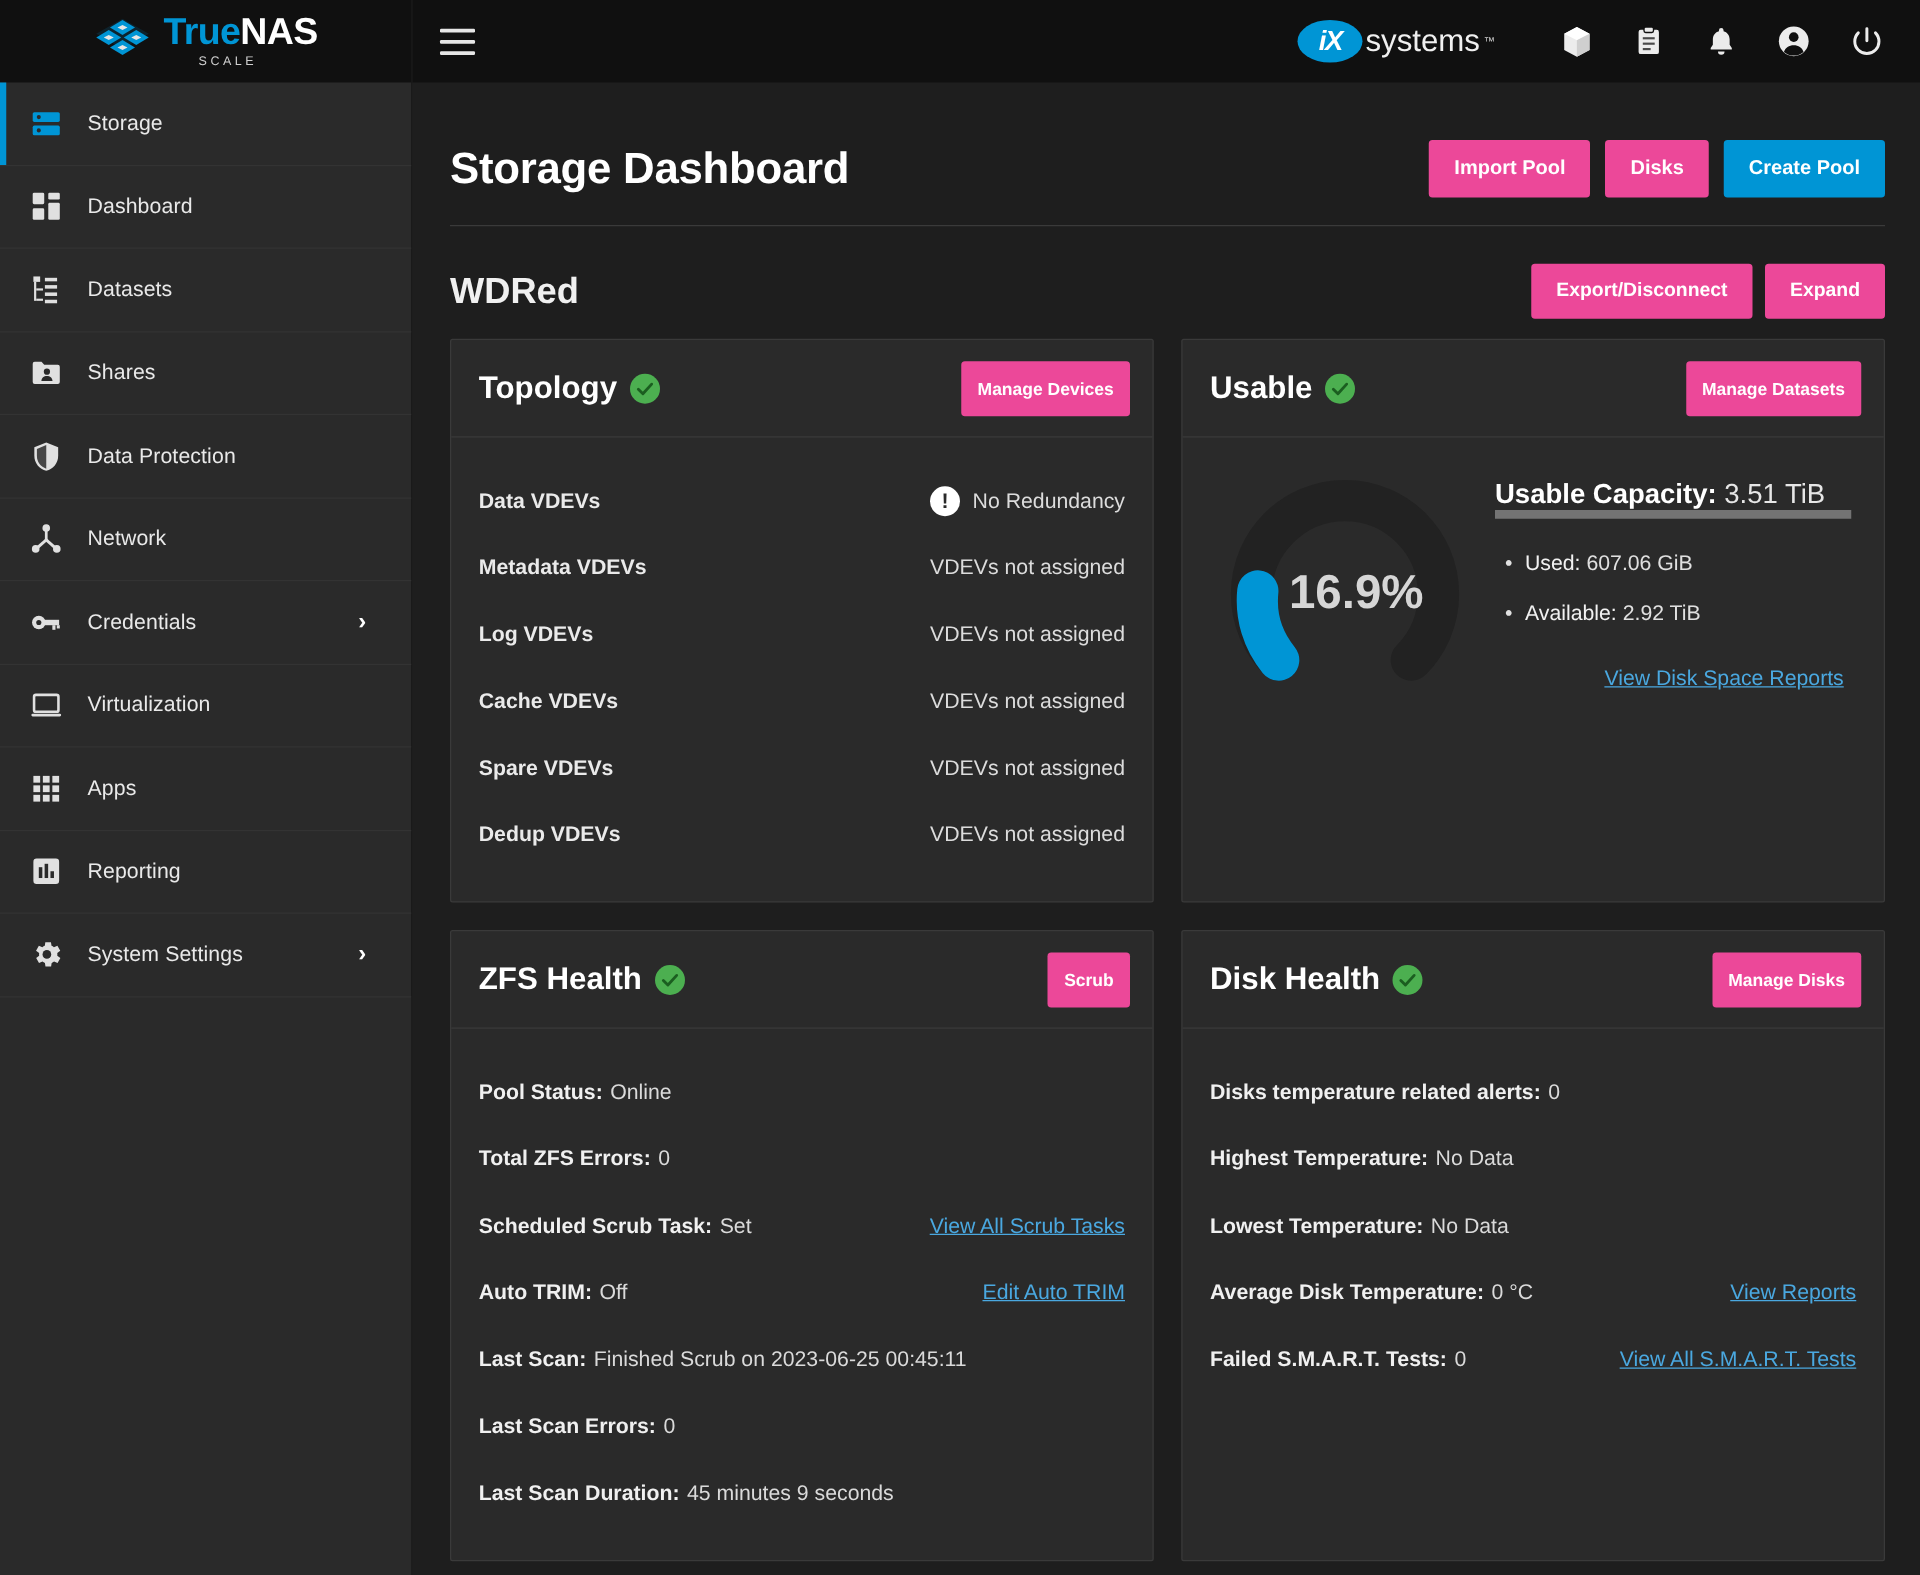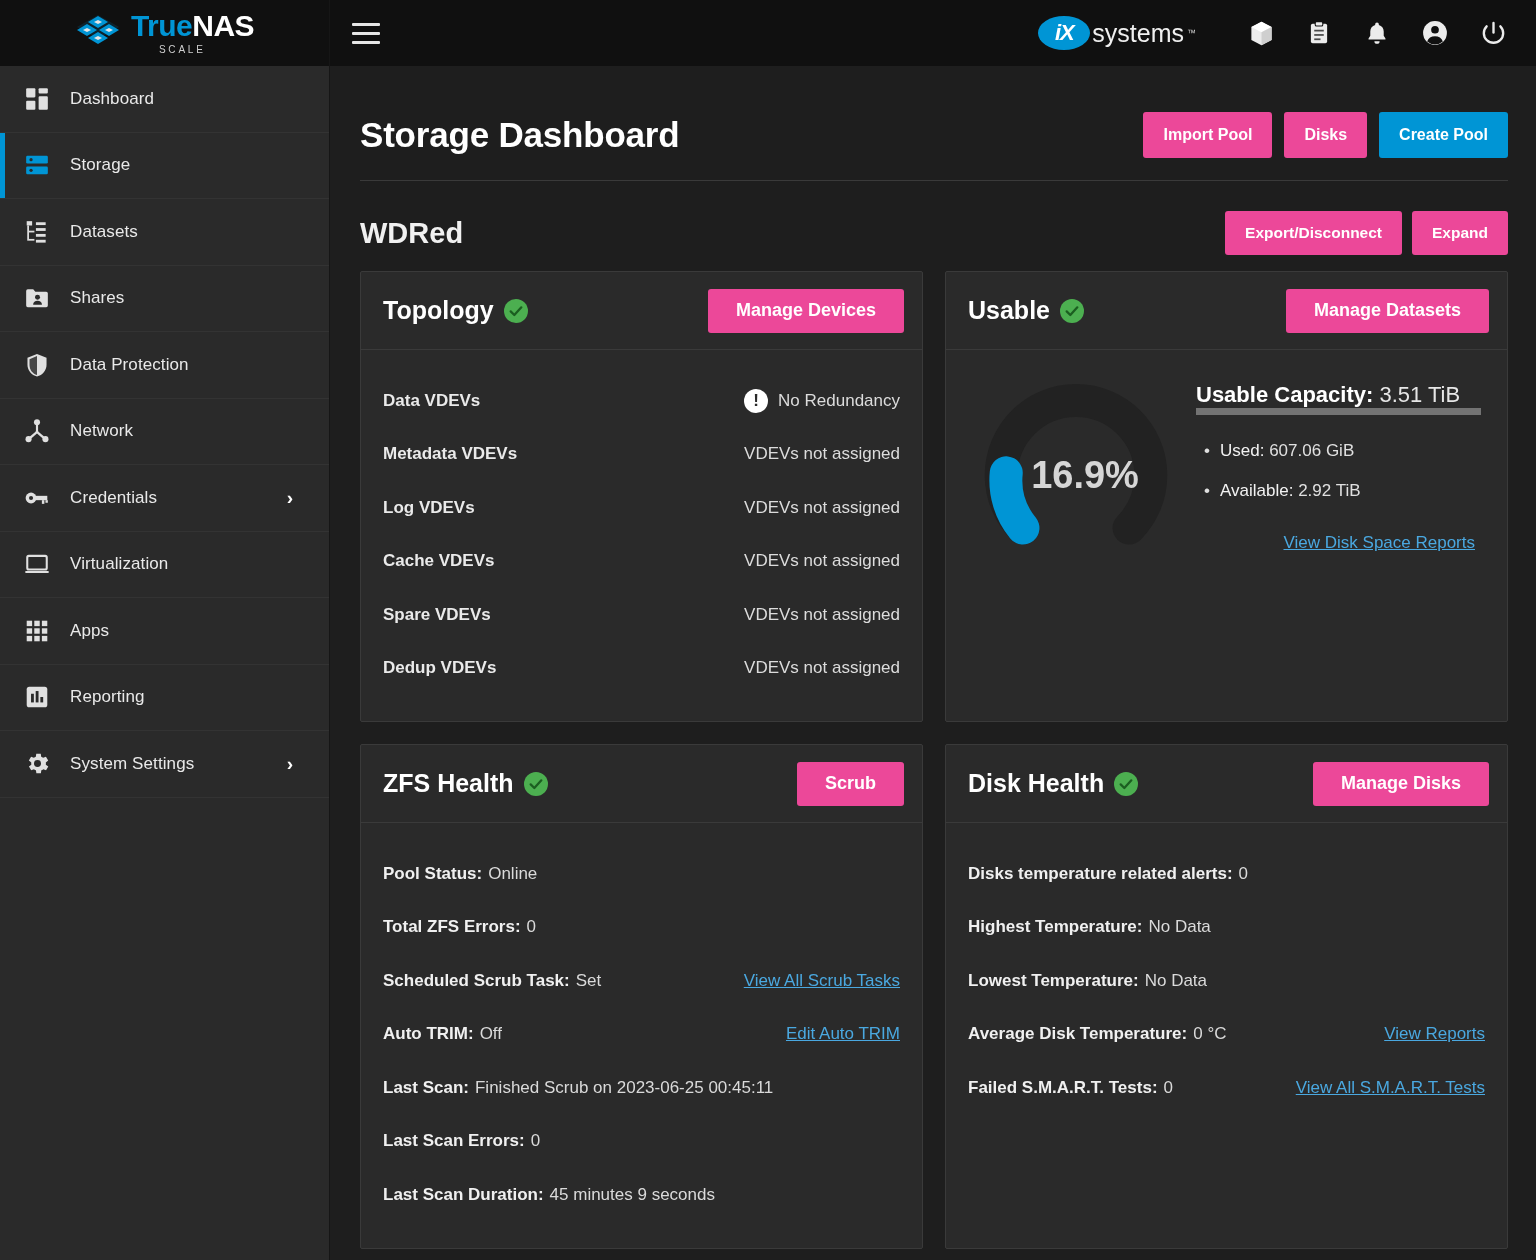--- a/index.html
+++ b/index.html
@@ -100,21 +100,21 @@
   .btn {
     border: none; border-radius: 3px;
     font-family: "Liberation Sans", sans-serif;
     font-size: 16px; font-weight: 700; color: #ffffff;
     background: #ec4899; cursor: pointer;
     padding: 0 20px; height: 46px;
     display: inline-flex; align-items: center; justify-content: center;
     white-space: nowrap;
   }
   .btn.primary { background: #0095d5; }
-  .btn.sm { height: 44px; font-size: 18px; padding: 0 28px; }
+  .btn.sm { height: 44px; font-size: 14px; padding: 0 13px; }
   .btn.xs { height: 44px; font-size: 15.5px; padding: 0 20px; }
 
   .pool-head {
     display: flex; align-items: center;
     padding-top: 30px; padding-bottom: 16px;
   }
   .pool-name { font-size: 29px; font-weight: 700; color: #f0f0f0; }
   .pool-actions { margin-left: auto; display: flex; gap: 10px; }
 
   .grid {
@@ -233,42 +233,42 @@
       <span class="brand-text">
         <span class="brand-title">
           <span class="t1">True</span><span class="t2">NAS</span>
         </span>
         <span class="brand-sub">SCALE</span>
       </span>
     </div>
 
     <nav class="nav">
 
+      <div class="nav-item active">
+        <span class="nav-icon">
+          <svg width="26" height="26" viewBox="0 0 24 24" fill="#0095d5">
+            <rect x="2" y="3.5" width="20" height="7.2" rx="1.2"></rect>
+            <rect x="2" y="13.3" width="20" height="7.2" rx="1.2"></rect>
+            <circle cx="6.5" cy="7.1" r="1.5" fill="#2a2a2a"></circle>
+            <circle cx="6.5" cy="16.9" r="1.5" fill="#2a2a2a"></circle>
+          </svg>
+        </span>
+        <span class="nav-label">Storage</span>
+      </div>
+
       <div class="nav-item">
         <span class="nav-icon">
           <svg width="26" height="26" viewBox="0 0 24 24" fill="#e0e0e0">
             <rect x="2" y="2" width="8.5" height="8.5" rx="1"></rect>
             <rect x="13.5" y="2" width="8.5" height="5" rx="1"></rect>
             <rect x="13.5" y="9.5" width="8.5" height="12.5" rx="1"></rect>
             <rect x="2" y="13.5" width="8.5" height="8.5" rx="1"></rect>
           </svg>
         </span>
         <span class="nav-label">Dashboard</span>
-      </div>
-
-      <div class="nav-item active">
-        <span class="nav-icon">
-          <svg width="26" height="26" viewBox="0 0 24 24" fill="#0095d5">
-            <rect x="2" y="3.5" width="20" height="7.2" rx="1.2"></rect>
-            <rect x="2" y="13.3" width="20" height="7.2" rx="1.2"></rect>
-            <circle cx="6.5" cy="7.1" r="1.5" fill="#2a2a2a"></circle>
-            <circle cx="6.5" cy="16.9" r="1.5" fill="#2a2a2a"></circle>
-          </svg>
-        </span>
-        <span class="nav-label">Storage</span>
       </div>
 
       <div class="nav-item">
         <span class="nav-icon">
           <svg width="26" height="26" viewBox="0 0 24 24" fill="#e0e0e0">
             <rect x="2.5" y="2" width="5" height="4"></rect>
             <rect x="3" y="6" width="1.6" height="14"></rect>
             <rect x="4.6" y="10.8" width="5" height="1.6"></rect>
             <rect x="4.6" y="18.4" width="5" height="1.6"></rect>
             <rect x="11" y="3" width="9" height="2.6"></rect>

